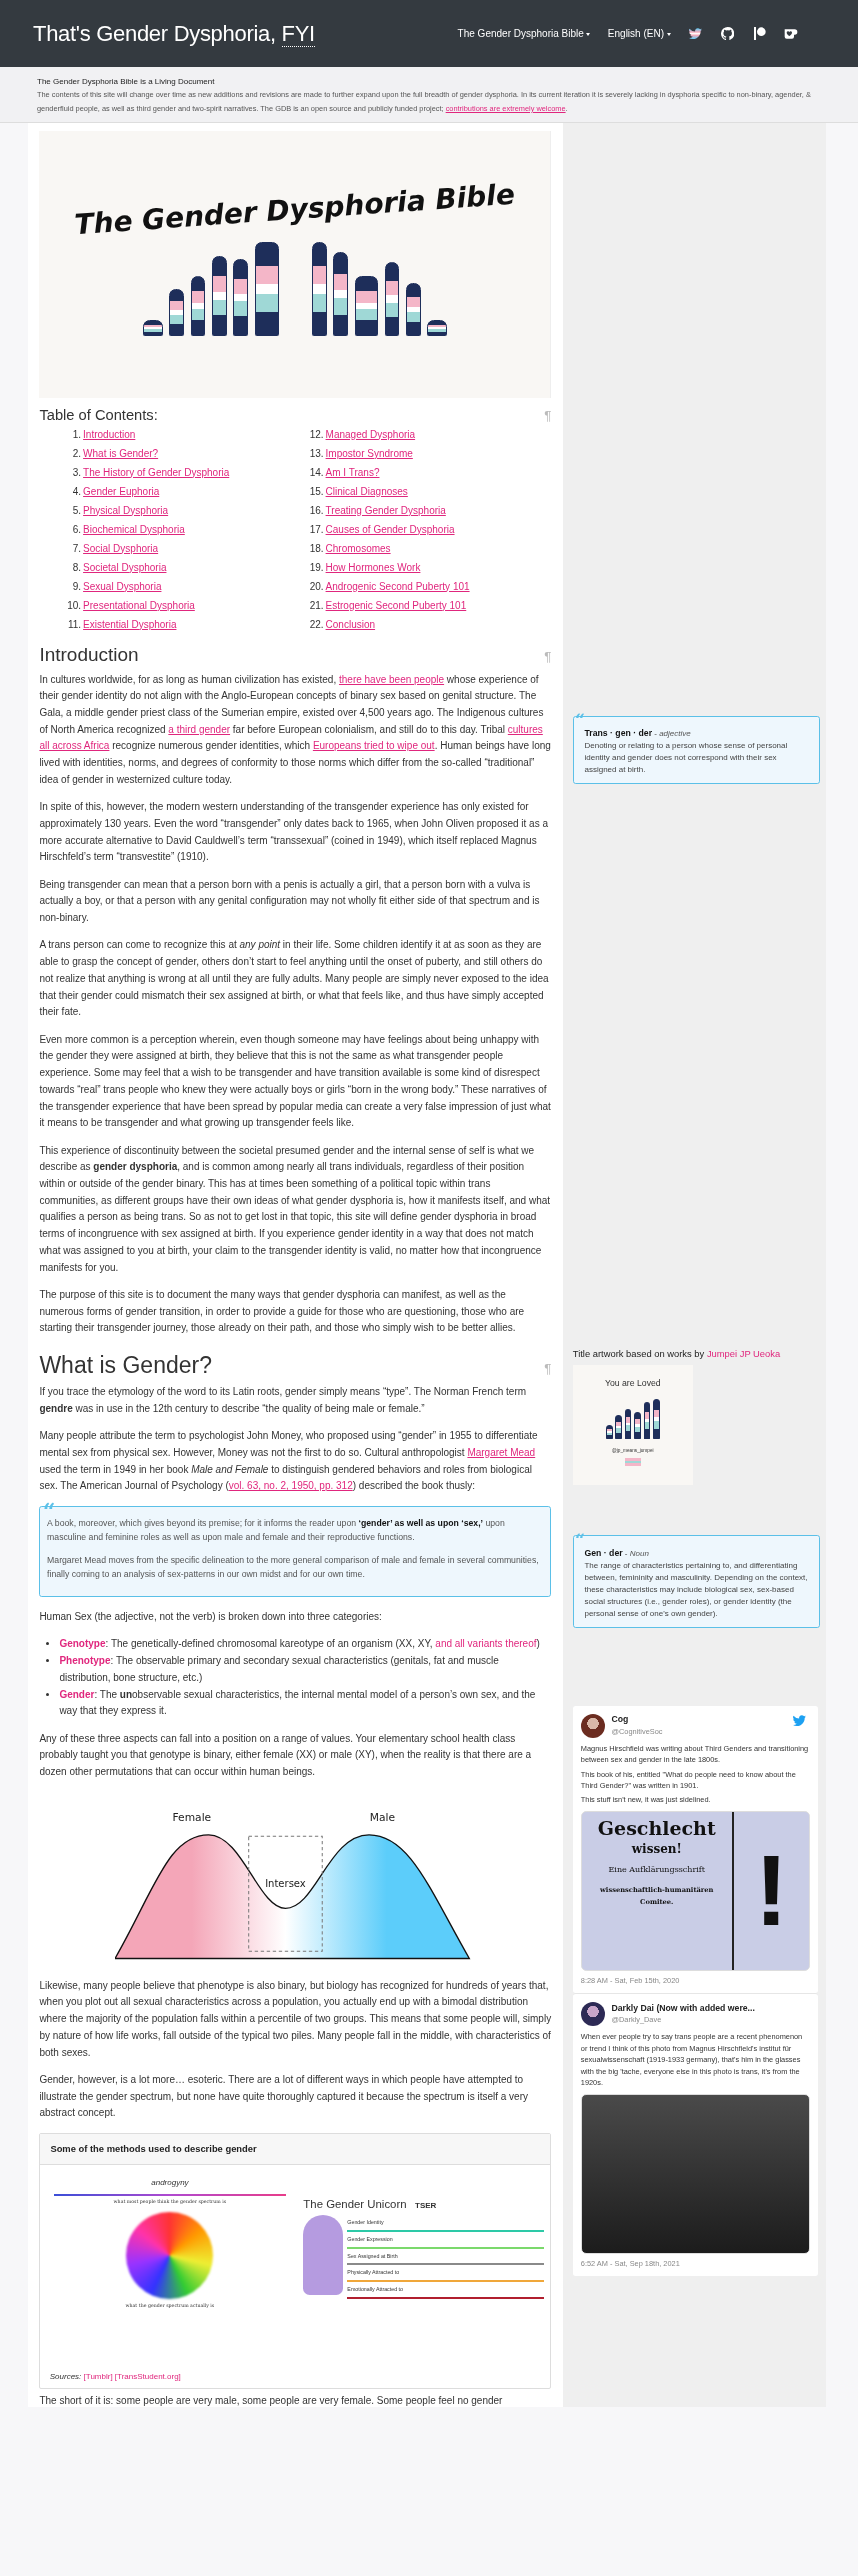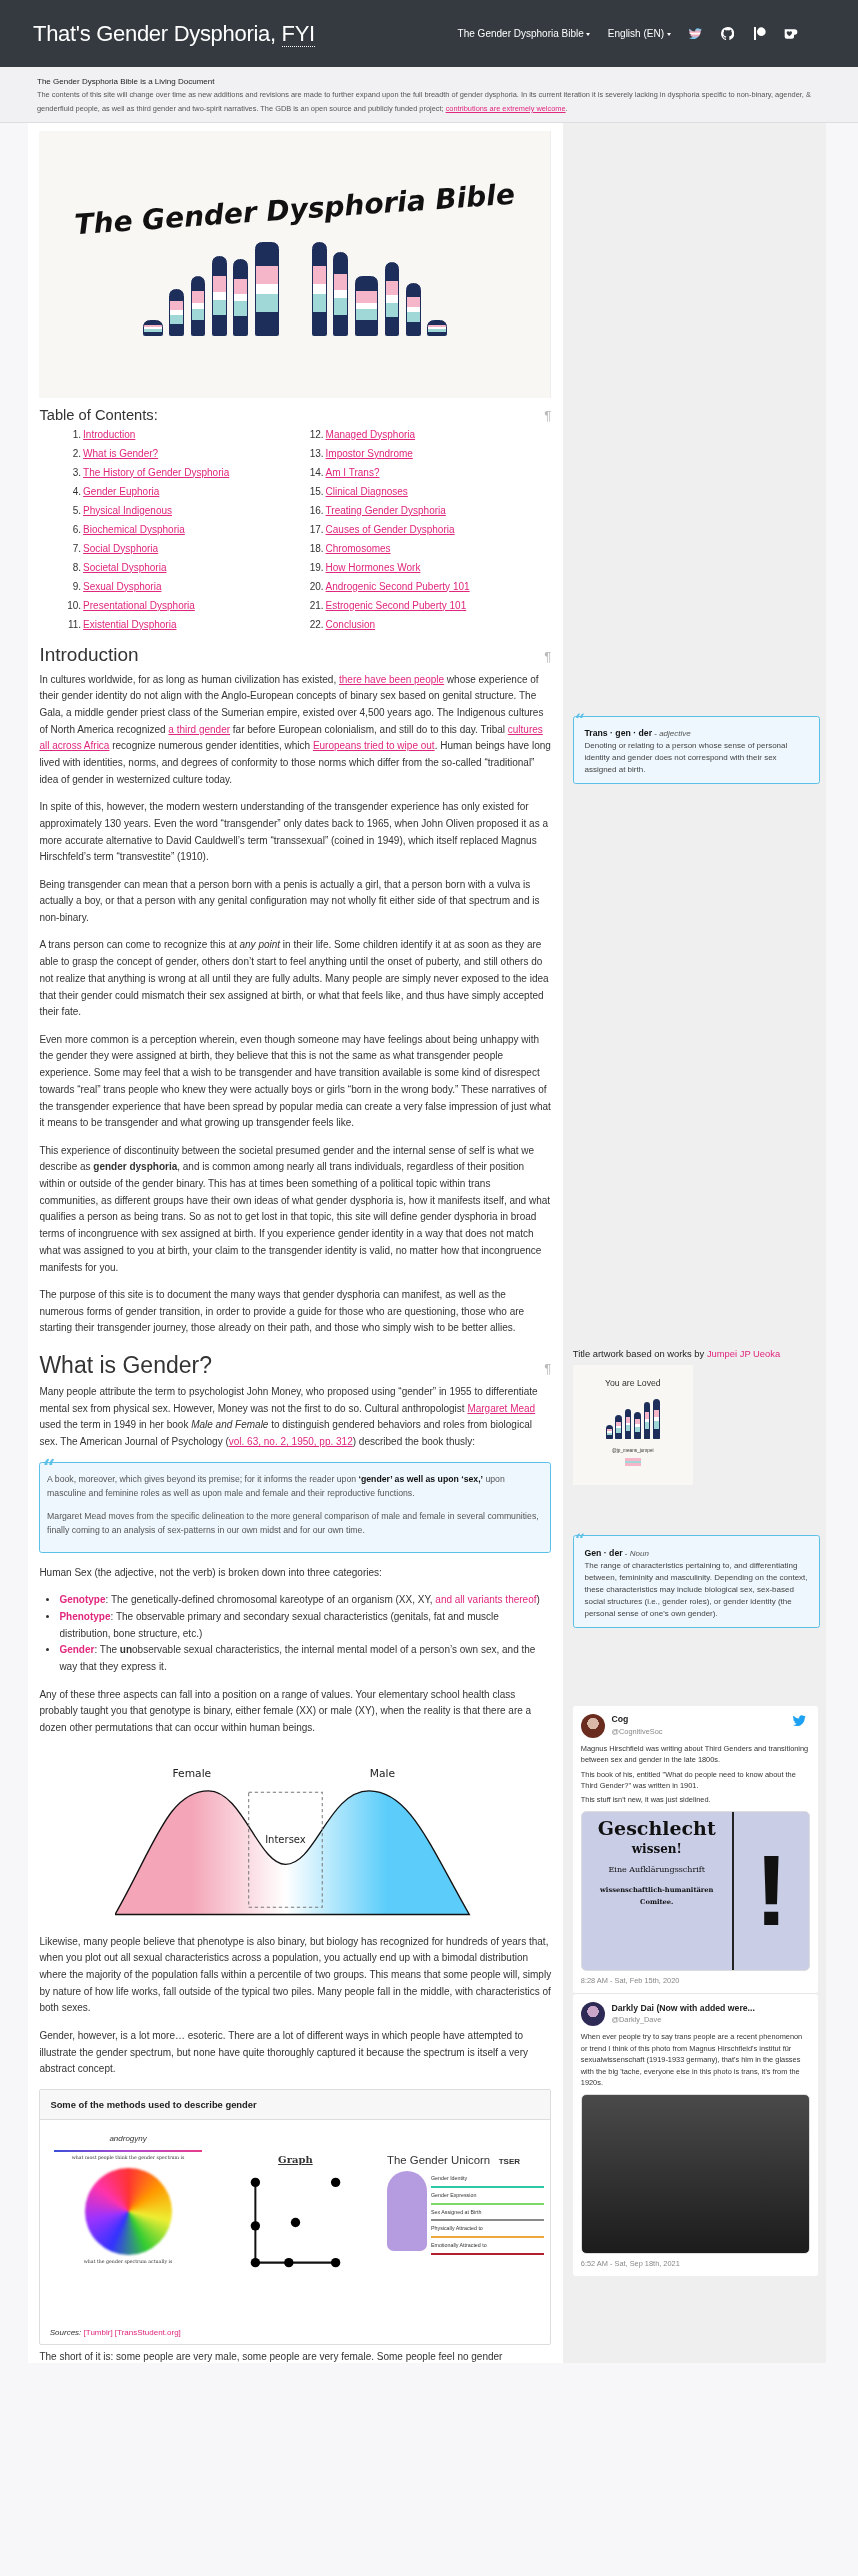--- a/index.html
+++ b/index.html
@@ -138,21 +138,21 @@
       </h2>
     <ol class="toc-grid">
       <li><span class="n">1.</span><a href="#">Introduction</a></li>
       <li><span class="n">12.</span><a href="#">Managed Dysphoria</a></li>
       <li><span class="n">2.</span><a href="#">What is Gender?</a></li>
       <li><span class="n">13.</span><a href="#">Impostor Syndrome</a></li>
       <li><span class="n">3.</span><a href="#">The History of Gender Dysphoria</a></li>
       <li><span class="n">14.</span><a href="#">Am I Trans?</a></li>
       <li><span class="n">4.</span><a href="#">Gender Euphoria</a></li>
       <li><span class="n">15.</span><a href="#">Clinical Diagnoses</a></li>
-      <li><span class="n">5.</span><a href="#">Physical Indigenous</a></li>
+      <li><span class="n">5.</span><a href="#">Physical Dysphoria</a></li>
       <li><span class="n">16.</span><a href="#">Treating Gender Dysphoria</a></li>
       <li><span class="n">6.</span><a href="#">Biochemical Dysphoria</a></li>
       <li><span class="n">17.</span><a href="#">Causes of Gender Dysphoria</a></li>
       <li><span class="n">7.</span><a href="#">Social Dysphoria</a></li>
       <li><span class="n">18.</span><a href="#">Chromosomes</a></li>
       <li><span class="n">8.</span><a href="#">Societal Dysphoria</a></li>
       <li><span class="n">19.</span><a href="#">How Hormones Work</a></li>
       <li><span class="n">9.</span><a href="#">Sexual Dysphoria</a></li>
       <li><span class="n">20.</span><a href="#">Androgenic Second Puberty 101</a></li>
       <li><span class="n">10.</span><a href="#">Presentational Dysphoria</a></li>
@@ -170,20 +170,21 @@
     <p class="body">Being transgender can mean that a person born with a penis is actually a girl, that a person born with a vulva is actually a boy, or that a person with any genital configuration may not wholly fit either side of that spectrum and is non-binary.</p>
     <p class="body"><span>A trans person can come to recognize this at </span><em>any point</em><span> in their life. Some children identify it at as soon as they are able to grasp the concept of gender, others don’t start to feel anything until the onset of puberty, and still others do not realize that anything is wrong at all until they are fully adults. Many people are simply never exposed to the idea that their gender could mismatch their sex assigned at birth, or what that feels like, and thus have simply accepted their fate.</span></p>
     <p class="body">Even more common is a perception wherein, even though someone may have feelings about being unhappy with the gender they were assigned at birth, they believe that this is not the same as what transgender people experience. Some may feel that a wish to be transgender and have transition available is some kind of disrespect towards “real” trans people who knew they were actually boys or girls “born in the wrong body.” These narratives of the transgender experience that have been spread by popular media can create a very false impression of just what it means to be transgender and what growing up transgender feels like.</p>
     <p class="body"><span>This experience of discontinuity between the societal presumed gender and the internal sense of self is what we describe as </span><strong>gender dysphoria</strong><span>, and is common among nearly all trans individuals, regardless of their position within or outside of the gender binary. This has at times been something of a political topic within trans communities, as different groups have their own ideas of what gender dysphoria is, how it manifests itself, and what qualifies a person as being trans. So as not to get lost in that topic, this site will define gender dysphoria in broad terms of incongruence with sex assigned at birth. If you experience gender identity in a way that does not match what was assigned to you at birth, your claim to the transgender identity is valid, no matter how that incongruence manifests for you.</span></p>
     <p class="body">The purpose of this site is to document the many ways that gender dysphoria can manifest, as well as the numerous forms of gender transition, in order to provide a guide for those who are questioning, those who are starting their transgender journey, those already on their path, and those who simply wish to be better allies.</p>
 
     <h2 class="sec big">
         <span>What is Gender?</span>
         <span class="pilcrow">¶</span>
       </h2>
+    <p class="body"><span>If you trace the etymology of the word to its Latin roots, gender simply means “type”. The Norman French term </span><strong>gendre</strong><span> was in use in the 12th century to describe “the quality of being male or female.”</span></p>
     <p class="body"><span>Many people attribute the term to psychologist John Money, who proposed using “gender” in 1955 to differentiate mental sex from physical sex. However, Money was not the first to do so. Cultural anthropologist </span><a href="#">Margaret Mead</a><span> used the term in 1949 in her book </span><em>Male and Female</em><span> to distinguish gendered behaviors and roles from biological sex. The American Journal of Psychology (</span><a href="#">vol. 63, no. 2, 1950, pp. 312</a><span>) described the book thusly:</span></p>
     <blockquote class="q">
       <span class="mark">“</span>
       <p><span>A book, moreover, which gives beyond its premise; for it informs the reader upon </span><strong style="color:#111">‘gender’ as well as upon ‘sex,’</strong><span> upon masculine and feminine roles as well as upon male and female and their reproductive functions.</span></p>
       <p>Margaret Mead moves from the specific delineation to the more general comparison of male and female in several communities, finally coming to an analysis of sex-patterns in our own midst and for our own time.</p>
     </blockquote>
     <p class="body">Human Sex (the adjective, not the verb) is broken down into three categories:</p>
     <ul class="cats">
       <li><b>Genotype</b><span>: The genetically-defined chromosomal kareotype of an organism (XX, XY, </span><a href="#" style="text-decoration:none">and all variants thereof</a><span>)</span></li>
       <li><b>Phenotype</b><span>: The observable primary and secondary sexual characteristics (genitals, fat and muscle distribution, bone structure, etc.)</span></li>
@@ -223,34 +224,20 @@
       <div class="card-b">
         <div class="methods">
           <div class="m">
             <div style="text-align:center;font-style:italic;font-size:8px">androgyny</div>
             <div style="height:2.7px;margin:6.7px 6.7px 2.7px;background:linear-gradient(90deg,#3b4fd8,#b04ad0,#e83d8a)"></div>
             <div style="font-size:4.7px;text-align:center;font-family:'DejaVu Serif',serif">what most people think the gender spectrum is</div>
             <div style="width:87px;height:87px;margin:8px auto 4px;border-radius:50%;background:conic-gradient(#f33,#f90,#ee3,#3c3,#33f,#93f,#f3a,#f33);filter:blur(1.3px)"></div>
             <div style="font-size:4.7px;text-align:center;font-family:'DejaVu Serif',serif">what the gender spectrum actually is</div>
           </div>
           <div class="m">
-            <div style="text-align:center;font-weight:bold;text-decoration:underline;font-size:10px;font-family:'DejaVu Serif',serif;margin-top:20px">Graph</div>
-            <svg width="107" height="107" viewBox="0 0 160 160" style="display:block;margin:4px auto 0">
-              <line x1="20" y1="20" x2="20" y2="140" stroke="#111" stroke-width="3"></line>
-              <line x1="20" y1="140" x2="140" y2="140" stroke="#111" stroke-width="3"></line>
-              <circle cx="20" cy="20" r="7"></circle>
-                <circle cx="140" cy="20" r="7"></circle>
-                <circle cx="80" cy="80" r="7"></circle>
-                <circle cx="20" cy="85" r="7"></circle>
-                <circle cx="20" cy="140" r="7"></circle>
-                <circle cx="70" cy="140" r="7"></circle>
-                <circle cx="140" cy="140" r="7"></circle>
-            </svg>
-          </div>
-          <div class="m">
             <div style="font-size:11.4px;margin-top:20px;padding-left:5.3px"><span>The Gender Unicorn</span> <b style="font-size:8px;margin-left:5.3px">TSER</b></div>
             <div style="display:flex;margin-top:5.3px;gap:4px;padding-left:5.3px">
               <div style="width:40px;height:80px;background:#b59be0;border-radius:20px 20px 6.7px 6.7px"></div>
               <div style="flex:1;font-size:5.3px;line-height:14.7px">
                 <div style="border-bottom:2px solid #2dc9a7">Gender Identity</div>
                 <div style="border-bottom:2px solid #7bd96c">Gender Expression</div>
                 <div style="border-bottom:2px solid #8a8a8a">Sex Assigned at Birth</div>
                 <div style="border-bottom:2px solid #f0a73a">Physically Attracted to</div>
                 <div style="border-bottom:2px solid #b11f2f">Emotionally Attracted to</div>
               </div>

